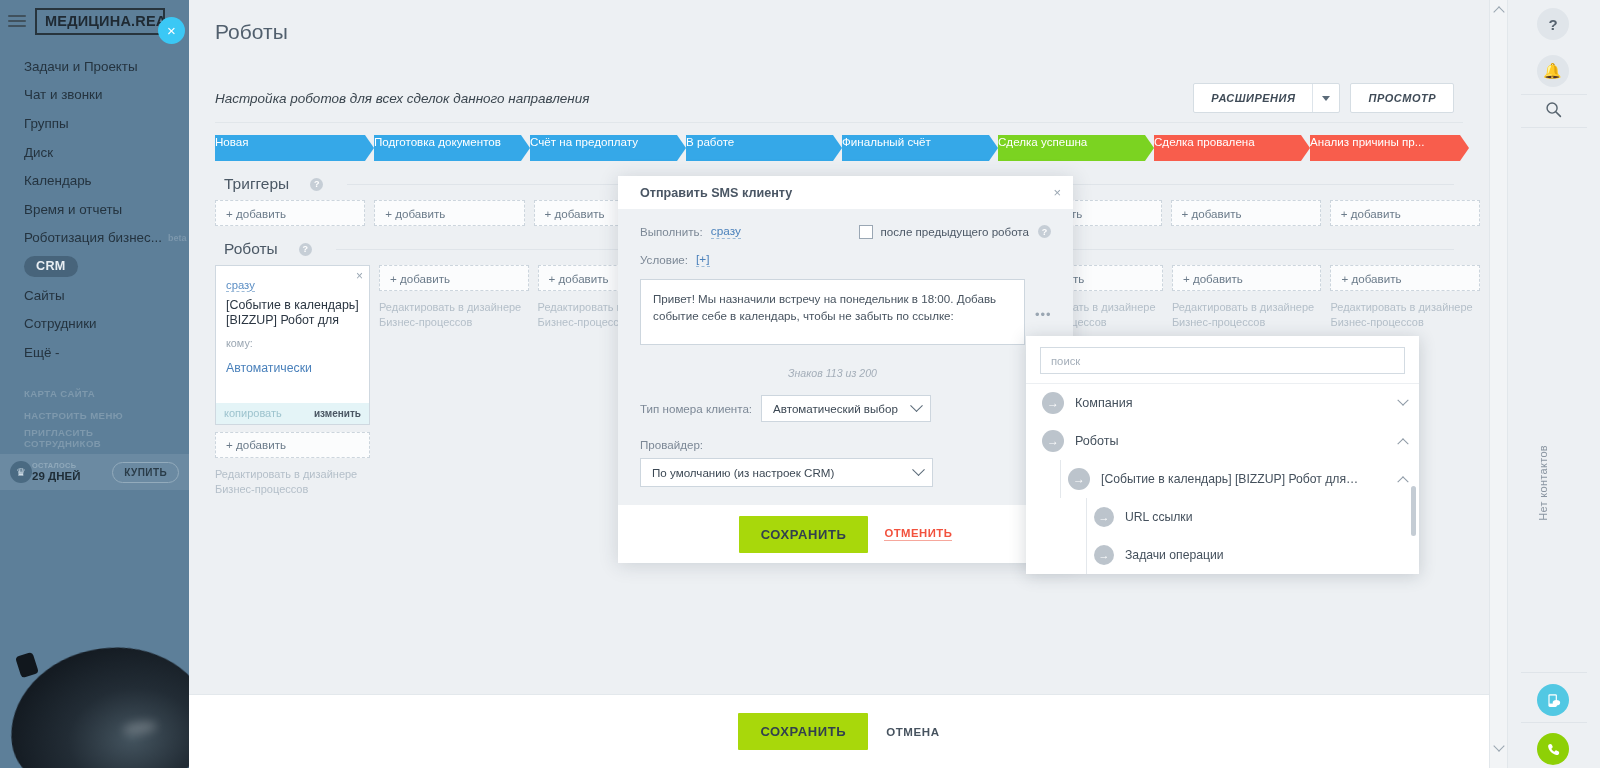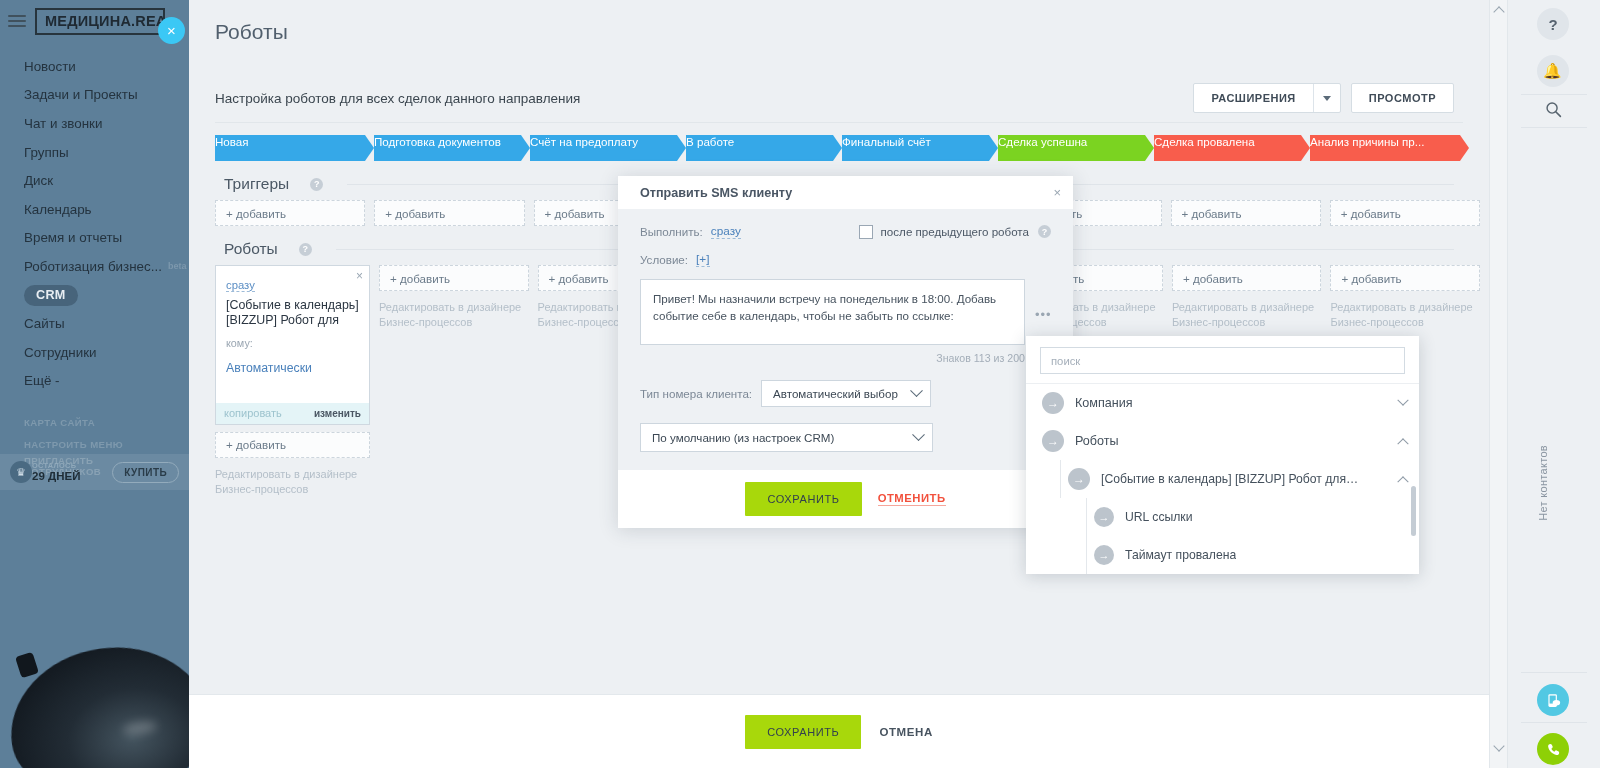--- a/index.html
+++ b/index.html
@@ -101,21 +101,21 @@
   
   #main {
     position: absolute; left: 189px; top: 0;
     width: 1300px; height: 768px; background: #edf0f3;
   }
   #page-title {
     padding: 20px 0 0 26px; font-size: 21px; color: #515f6d; font-weight: normal;
   }
   #toolbar-row {
     display: flex; align-items: center; margin-top: 36px;
-    padding: 0 35px 0 26px; height: 36px;
+    padding: 0 35px 0 26px; height: 36px; font-style: italic;
   }
   #toolbar-subtitle { font-size: 13.5px; color: #3b464f; }
   #toolbar-actions { margin-left: auto; display: flex; gap: 10px; }
   .tb-btn {
     border: 1px solid #d5dde3; background: #fff; border-radius: 2px;
     height: 30px; display: flex; align-items: center; cursor: pointer;
   }
   .tb-btn .tb-label {
     padding: 0 17px; font-size: 11px; font-weight: bold; color: #3f4b57; letter-spacing: .5px;
   }
@@ -196,21 +196,21 @@
   .rc-copy { font-size: 11px; color: #9dc3ce; cursor: pointer; }
   .rc-edit { margin-left: auto; font-size: 10px; color: #4a5663; font-weight: bold; cursor: pointer; }
 
   
   #bottom-bar {
     position: absolute; left: 0; bottom: 0; width: 1300px; height: 74px;
     background: #fff; border-top: 1px solid #e3e8ec;
     display: flex; align-items: center; justify-content: center; gap: 18px;
   }
   .btn-green {
-    background: #a8d80b; color: #32404e; font-size: 11px; font-weight: normal;
+    background: #a8d80b; color: #32404e; font-size: 13px; font-weight: bold;
     letter-spacing: .6px; border: none; padding: 11px 22px; cursor: pointer;
     border-radius: 1px; font-family: inherit;
   }
   .btn-plain {
     font-size: 11.5px; font-weight: bold; letter-spacing: .6px;
     color: #47535f; cursor: pointer; background: none; border: none; font-family: inherit;
   }
 
   
   #modal {
@@ -244,22 +244,22 @@
     font-family: inherit; resize: none; outline: none;
   }
   #m-textarea-grip {
     position: absolute; right: 4px; bottom: 2px; font-size: 9px; color: #b2bcc6;
   }
   #m-dots {
     position: absolute; left: 395px; top: 28px; font-size: 13px;
     color: #9aa6b2; letter-spacing: 1px; cursor: pointer;
   }
   #m-counter {
-    text-align: right; width: 385px; margin-top: 3px;
-    font-size: 10.6px; color: #a4aeb9;
+    text-align: center; width: 385px; margin-top: 18px;
+    font-size: 10.6px; color: #a4aeb9; font-style: italic;
   }
   .m-select {
     border: 1px solid #cdd6de; background: #fff; height: 27px;
     display: flex; align-items: center; padding: 0 9px 0 11px; cursor: pointer;
   }
   .m-select .ms-text { font-size: 11.6px; color: #3c4854; }
   .chev {
     width: 9px; height: 9px; border-right: 1.6px solid #5b6b79;
     border-bottom: 1.6px solid #5b6b79; transform: rotate(45deg) translate(-2px,-2px);
   }
@@ -380,23 +380,20 @@
         <i></i>
         <i></i>
       </div>
     <div id="brand-box">
       <div id="brand-text">МЕДИЦИНА.REA</div>
     </div>
   </div>
   <div id="sidebar-close-btn">×</div>
 
   <div id="sidebar-menu">
-      <div class="sb-item">
-        <span class="sb-label">Новости</span>
-      </div>
       <div class="sb-item">
         <span class="sb-label">Задачи и Проекты</span>
       </div>
       <div class="sb-item">
         <span class="sb-label">Чат и звонки</span>
       </div>
       <div class="sb-item">
         <span class="sb-label">Группы</span>
       </div>
       <div class="sb-item">
@@ -608,20 +605,21 @@
 
     <div class="m-row" style="margin-top:16px;">
       <span class="m-label">Тип номера клиента:</span>
       <span class="m-select" style="margin-left:9px;">
         <span class="ms-text">Автоматический выбор</span>
         <span class="chev" style="margin-left:14px;"></span>
       </span>
     </div>
 
     <div style="margin-top:16px;">
+      <div class="m-label">Провайдер:</div>
       <div class="m-select" style="margin-top:7px;width:293px;height:29px;">
         <span class="ms-text">По умолчанию (из настроек CRM)</span>
         <span class="chev" style="margin-left:auto;"></span>
       </div>
     </div>
   </div>
   <div id="modal-footer">
     <button class="btn-green">СОХРАНИТЬ</button>
     <button class="btn-cancel-red">ОТМЕНИТЬ</button>
   </div>
@@ -646,21 +644,21 @@
         <span class="ph-arrow-icon">→</span>
         <span class="ph-label ph-label-sm" style="max-width: 290px;">[Событие в календарь] [BIZZUP] Робот для…</span>
         <span class="ph-chev up"></span>
       </div>
       <div class="ph-item ph-level-2">
         <span class="ph-arrow-icon" style="width: 20px; height: 20px; font-size: 11px;">→</span>
         <span class="ph-label ph-label-sm" style="max-width: 250px;">URL ссылки</span>
       </div>
       <div class="ph-item ph-level-2">
         <span class="ph-arrow-icon" style="width: 20px; height: 20px; font-size: 11px;">→</span>
-        <span class="ph-label ph-label-sm" style="max-width: 250px;">Таймаут провалена</span>
+        <span class="ph-label ph-label-sm" style="max-width: 250px;">Задачи операции</span>
       </div>
     </div>
   <div id="ph-scrollbar"></div>
 </div>
 
 <div id="right-gutter">
   <span class="gutter-chev" id="gutter-chev-up"></span>
   <span class="gutter-chev" id="gutter-chev-down"></span>
 </div>
 <div id="right-rail">

